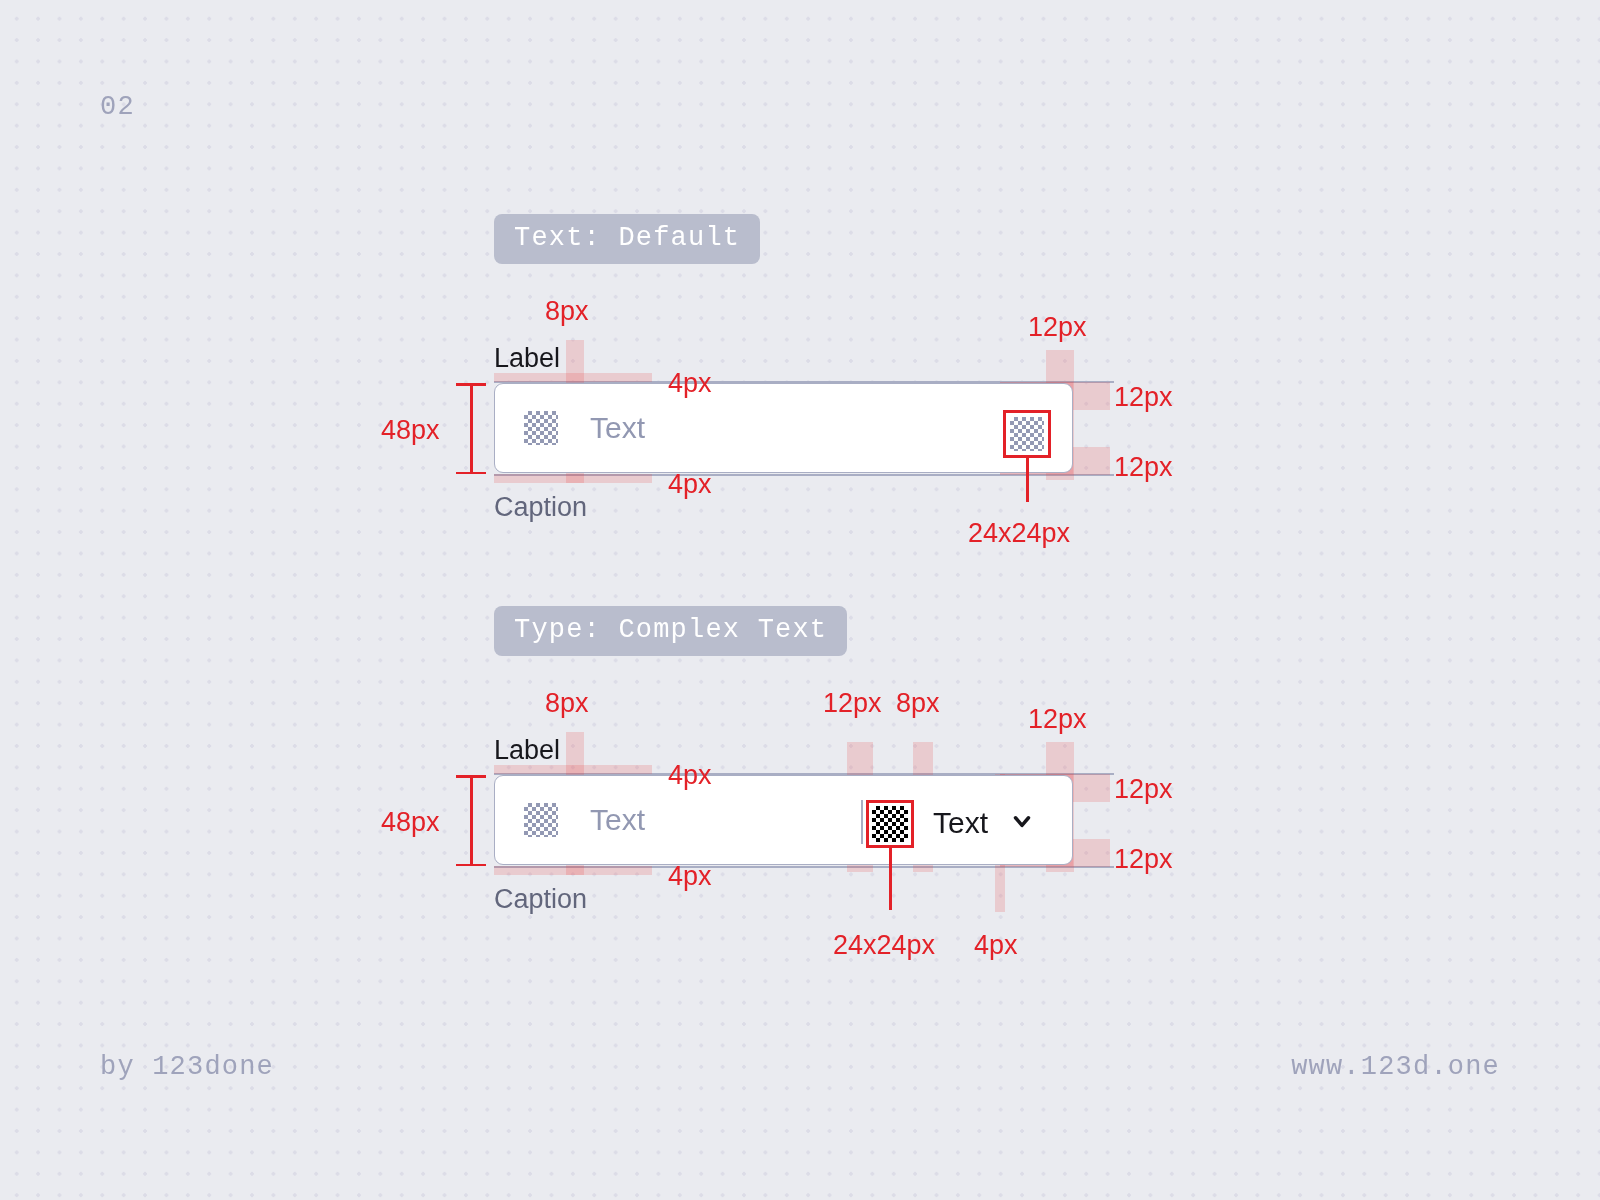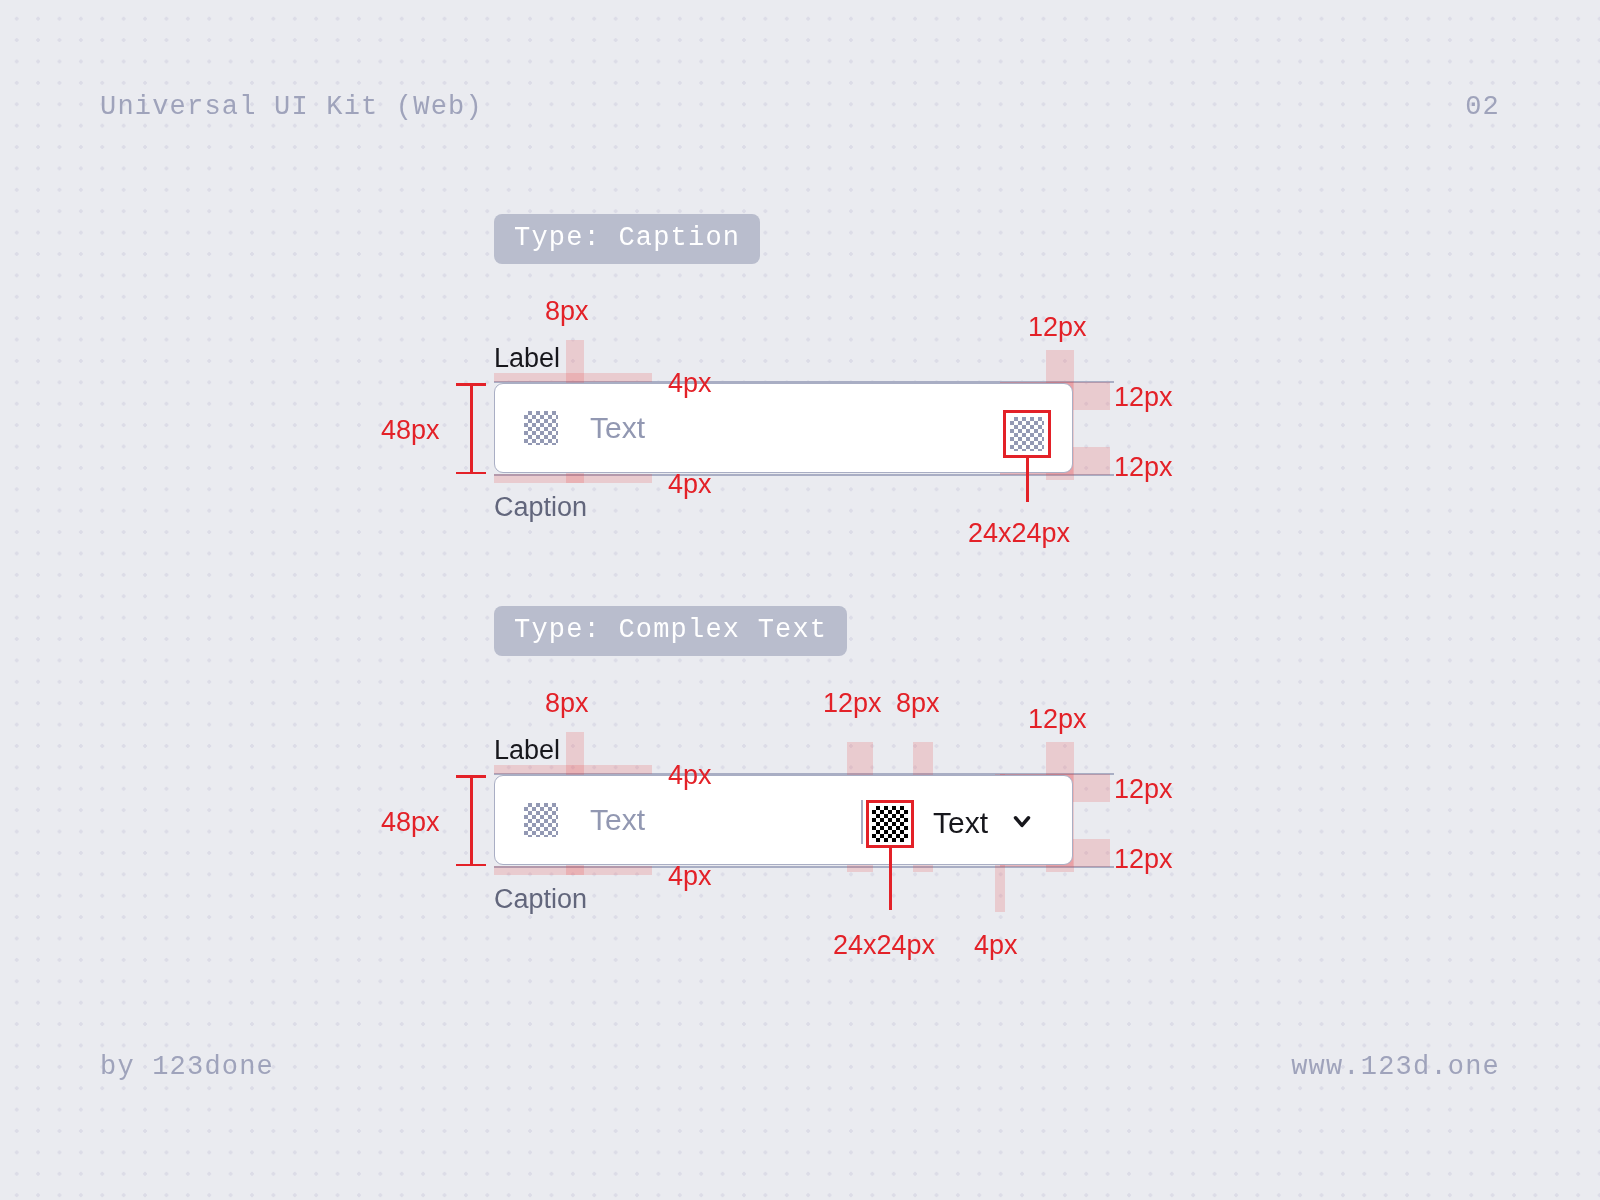--- a/index.html
+++ b/index.html
@@ -144,25 +144,24 @@
 
   .chev {
     width: 26px; height: 26px;
     display: block;
   }
 </style>
 </head>
 <body>
 
 <div class="page-head">
-  <span>Universal UI Kit (Web)</span>
   <span>02</span>
 </div>
 
-<div class="type-badge" style="left:494px; top:214px;">Type: Caption</div>
+<div class="type-badge" style="left:494px; top:214px;">Text: Default</div>
 
 <div class="spec">
 
   <div class="guide" style="left:494px; top:381px; width:620px;"></div>
   <div class="guide" style="left:494px; top:474px; width:620px;"></div>
 
   <div class="pink" style="left:494px; top:373px; width:158px; height:9px;"></div>
   <div class="pink" style="left:494px; top:474px; width:158px; height:9px;"></div>
 
   <div class="pink" style="left:566px; top:340px; width:18px; height:143px;"></div>

